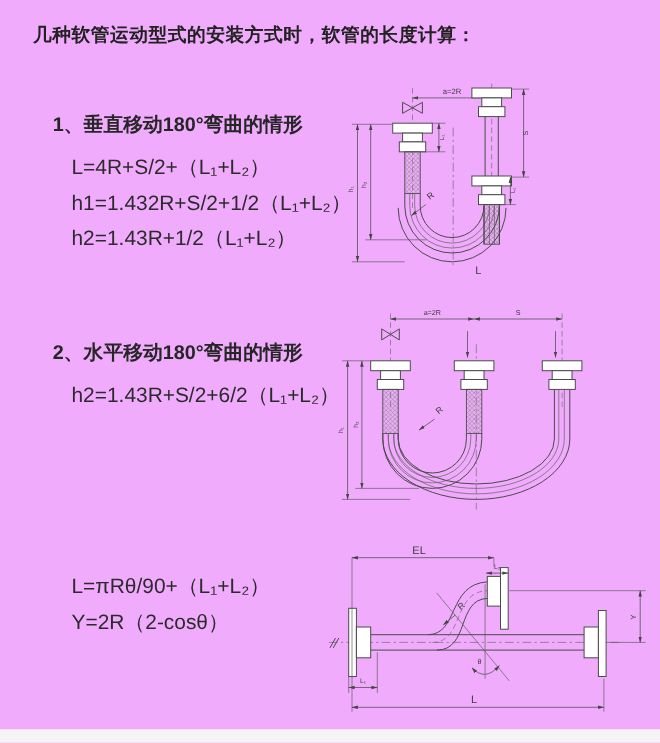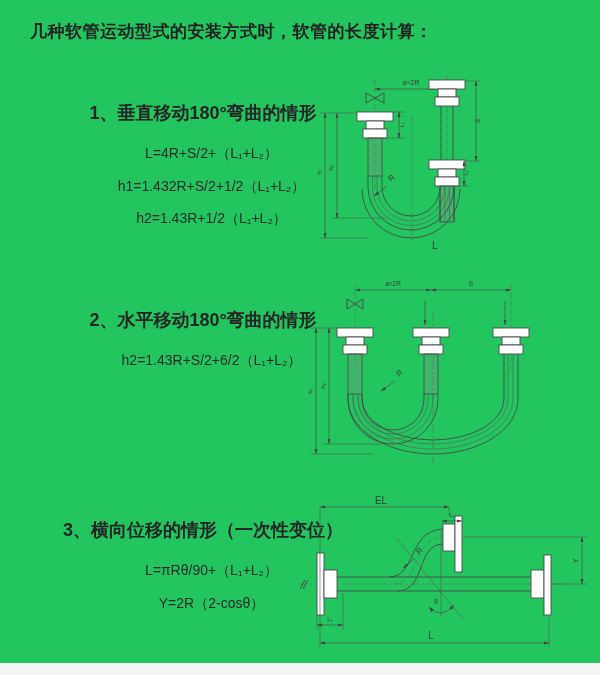--- a/index.html
+++ b/index.html
@@ -1,30 +1,30 @@
 <!DOCTYPE html>
 <html><head>
 <meta charset="utf-8">
 <style>
   html,body{margin:0;padding:0;background:#fff;}
   .page{
-    position:relative;width:600px;height:675px;background:#22c55e;
+    position:relative;width:600px;height:675px;background:#f0abfc;
     font-family:"Liberation Sans","DejaVu Sans",sans-serif;color:#2b2b2b;
     overflow:hidden;
   }
   .title{
     position:absolute;left:30px;top:20px;margin:0;
     font-size:17px;font-weight:700;color:#222;letter-spacing:.5px;white-space:nowrap;
   }
-  .sec{position:absolute;left:48px;width:310px;text-align:center;}
+  .sec{position:absolute;left:48px;width:310px;}
   .sec h2{
     margin:0 0 12px 0;font-size:18px;font-weight:600;color:#262626;white-space:nowrap;
   }
   .formula{
-    font-size:14px;line-height:32.5px;padding-left:17px;white-space:nowrap;color:#2b2b2b;
+    font-size:19px;line-height:32.5px;padding-left:17px;white-space:nowrap;color:#2b2b2b;
   }
   .diag{position:absolute;}
   .diag text{fill:#3c3c3c;font-family:"Liberation Sans","DejaVu Sans",sans-serif;}
   .ink{stroke:#4a4a4a;fill:none;stroke-width:0.9;}
   .thin{stroke:#5a5a5a;fill:none;stroke-width:0.6;}
   .dim{stroke:#4f4f4f;fill:none;stroke-width:0.7;}
   .cl{stroke:#6a6a6a;fill:none;stroke-width:0.6;stroke-dasharray:8 3 2 3;}
   .dash{stroke:#6a6a6a;fill:none;stroke-width:0.6;stroke-dasharray:5 3;}
   .part{fill:#fff;stroke:#4a4a4a;stroke-width:0.9;}
   .bottom-edge{position:absolute;left:0;bottom:0;width:600px;height:12px;background:#f4f4f4;}
@@ -210,21 +210,20 @@
       <text font-size="6" text-anchor="middle" transform="rotate(-90 22 113)" x="22" y="113">h₂</text>
     </g>
 
     <g>
       <text font-size="8" text-anchor="middle" transform="rotate(-40 98 102)" x="98" y="102">R</text>
       <line class="dim" x1="92" y1="108" x2="78" y2="118" marker-end="url(#arw)"></line>
     </g>
   </svg>
 
   <section class="sec" style="top:518px">
-    <h2>3、横向位移的情形（一次性变位）</h2>
     <div class="formula">L=πRθ/90+（L₁+L₂）</div>
     <div class="formula">Y=2R（2-cosθ）</div>
   </section>
 
   <svg class="diag" style="left:293px;top:493px" width="305" height="165" viewBox="0 0 305 165">
 
     <line class="cl" x1="6" y1="91" x2="272" y2="91"></line>
     <path class="ink" d="M7,96 l5,-9 m-2,9 l5,-9"></path>
 
     <g>

